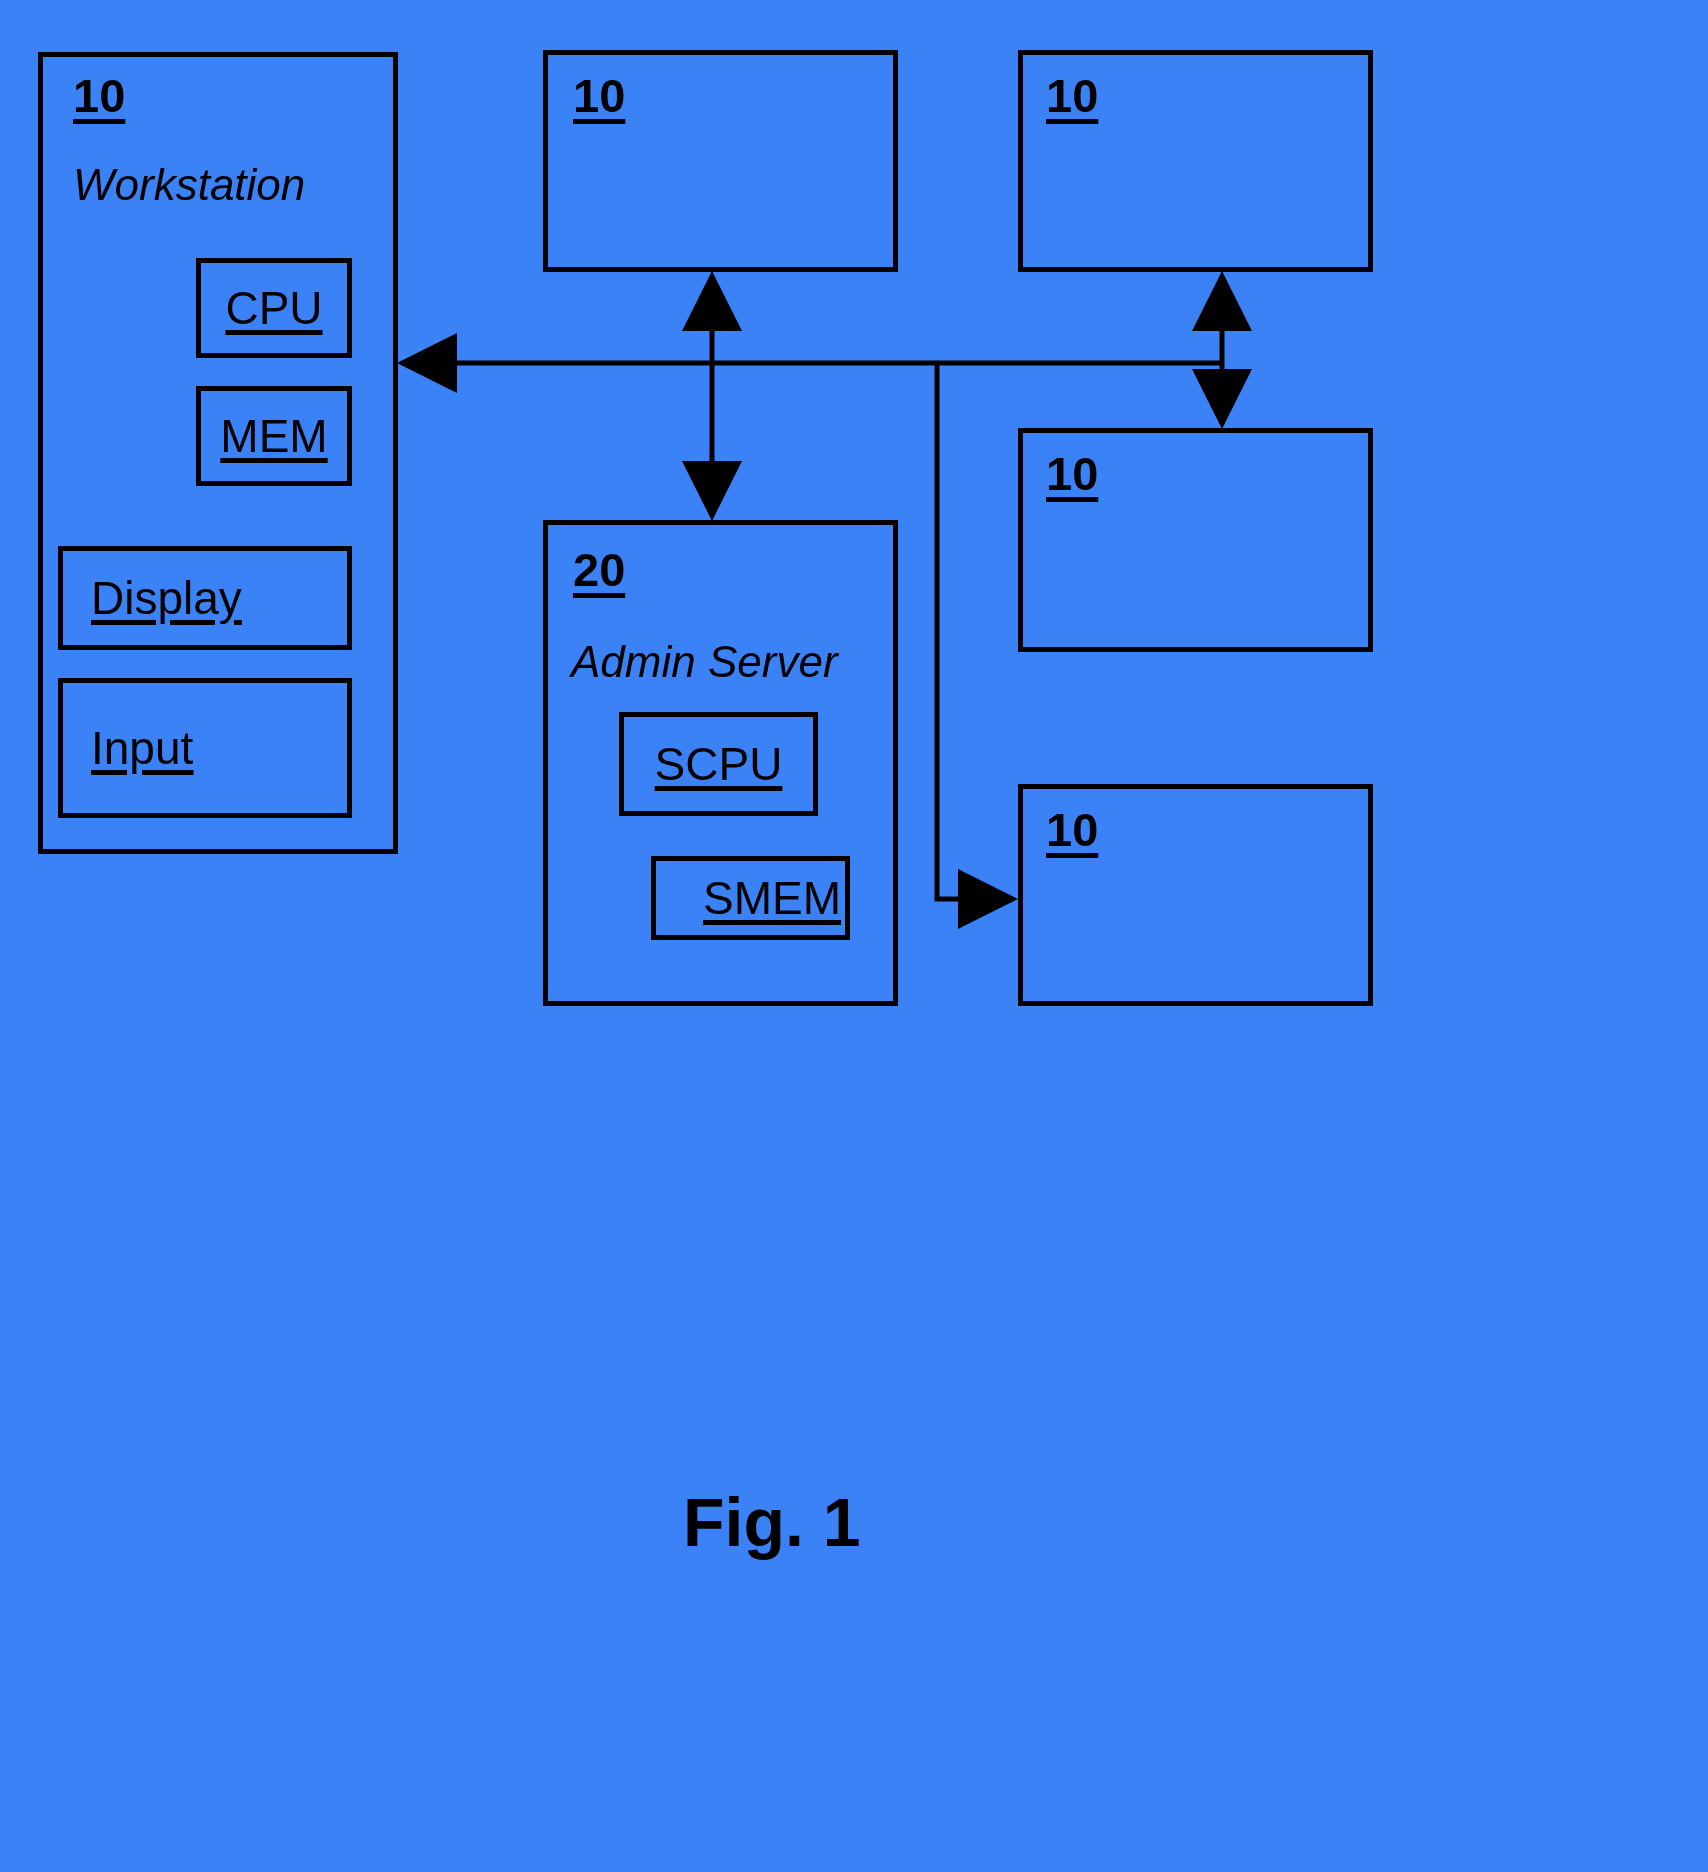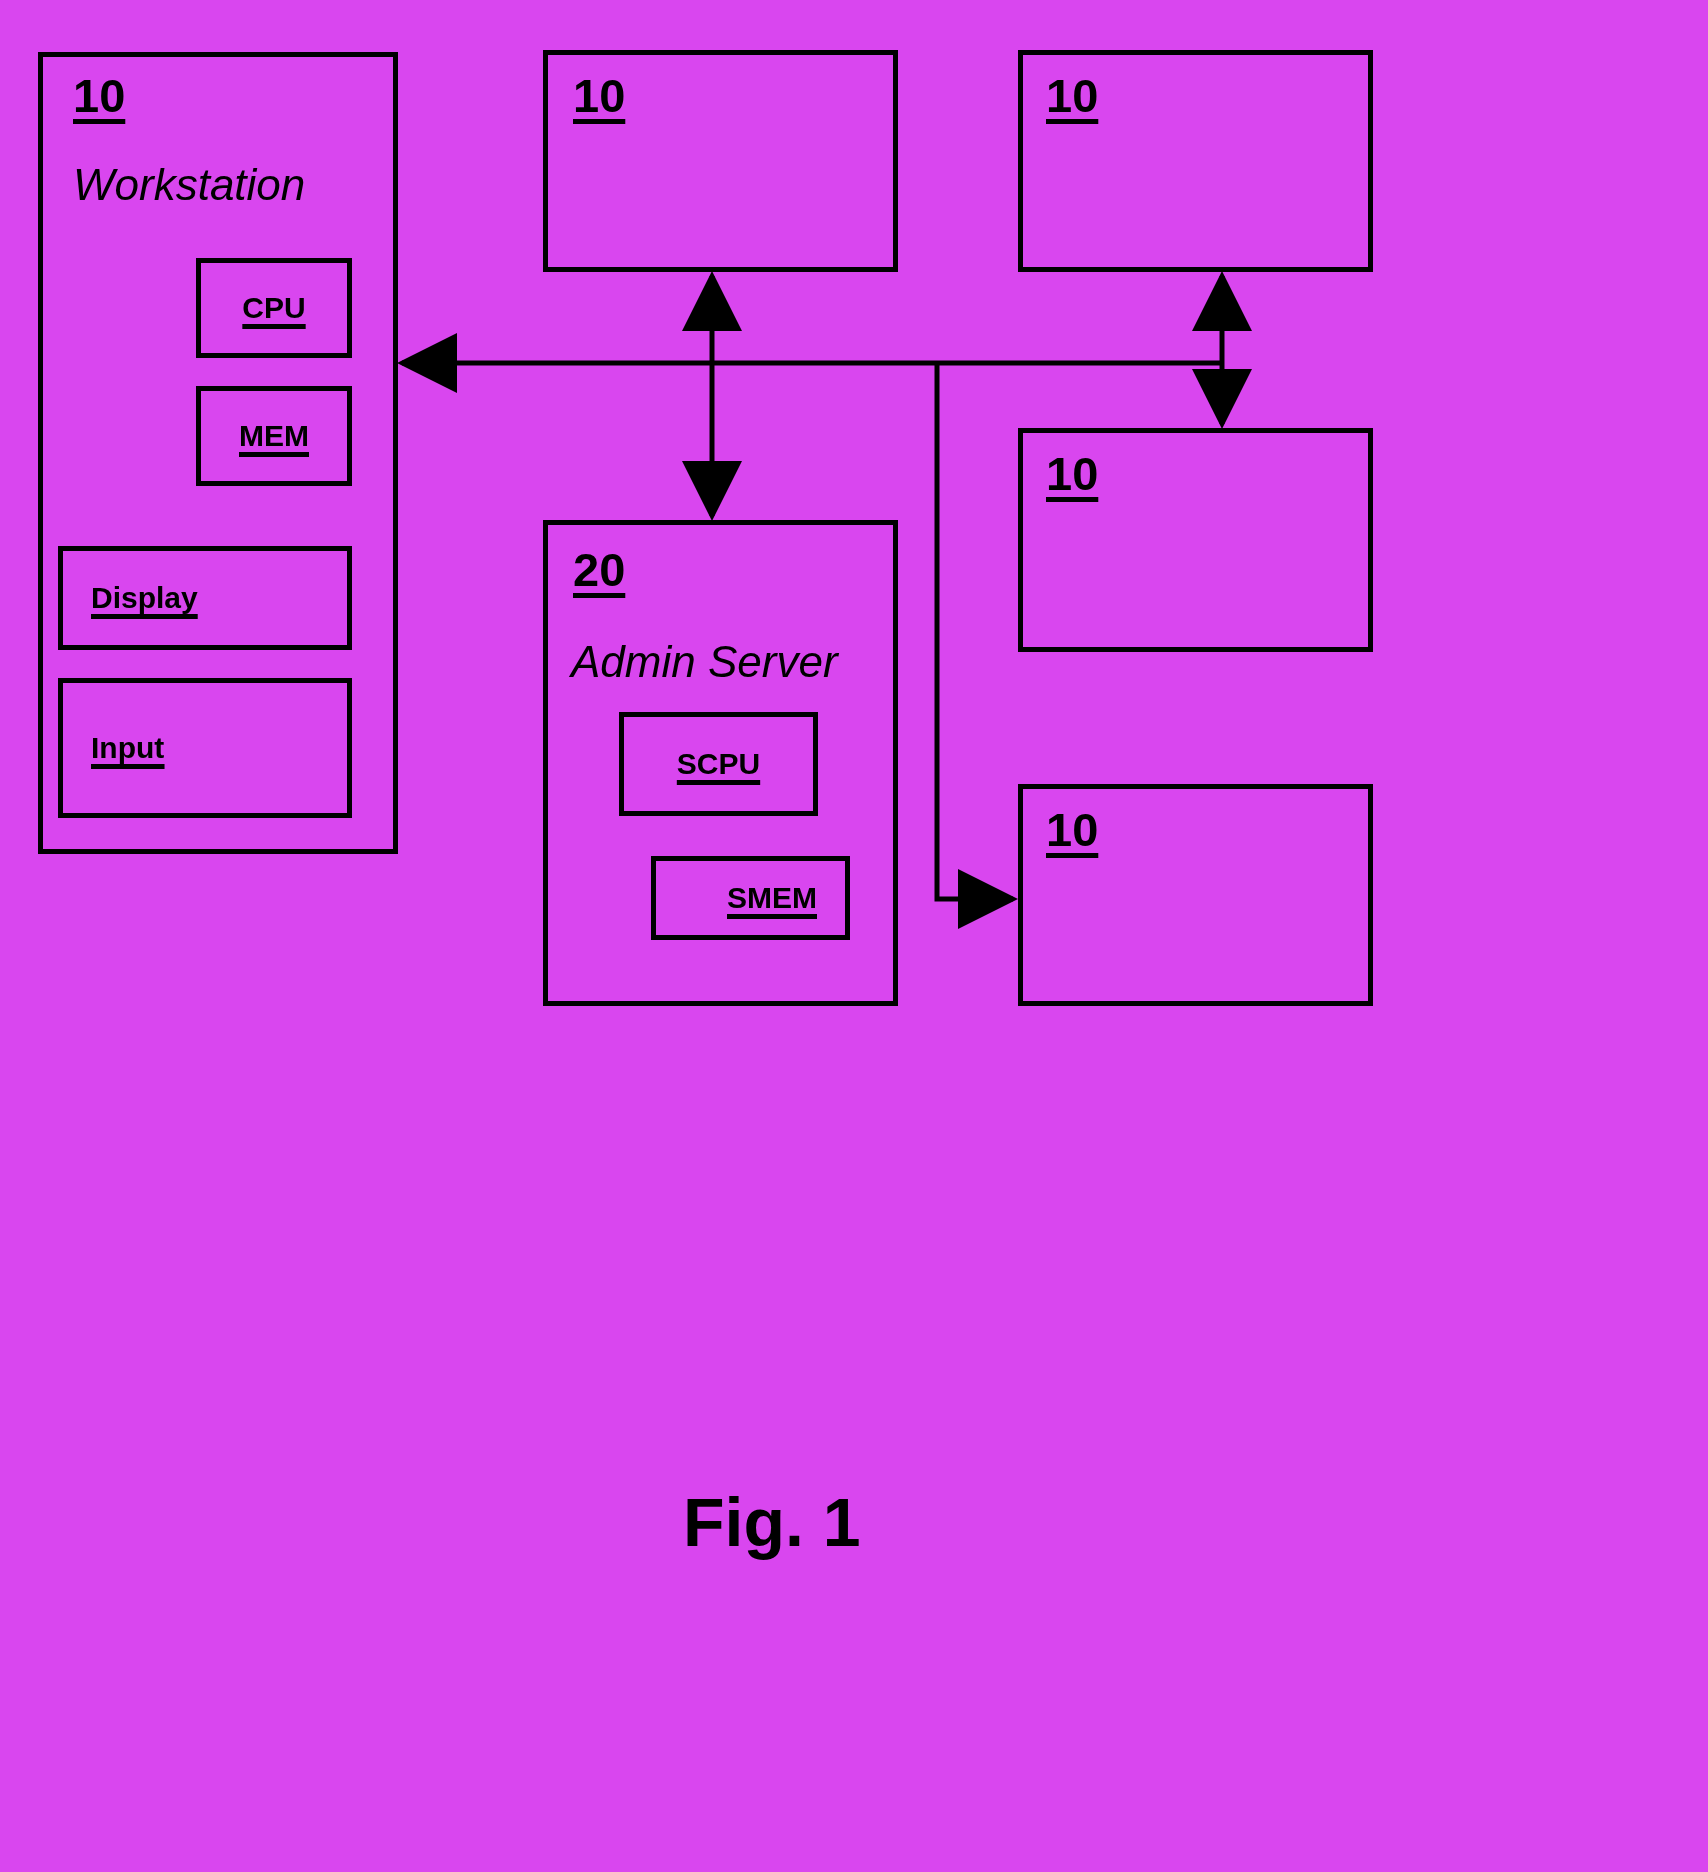--- a/index.html
+++ b/index.html
@@ -4,21 +4,21 @@
 <style>
   html, body {
     margin: 0;
     padding: 0;
     background: #ffffff;
   }
   #page {
     position: relative;
     width: 1708px;
     height: 1872px;
-    background: #d946ef;
+    background: #3b82f6;
     font-family: "Liberation Sans", sans-serif;
     color: #000000;
     overflow: hidden;
   }
   .box {
     position: absolute;
     border: 5px solid #000000;
     box-sizing: border-box;
     background: transparent;
   }
@@ -42,22 +42,22 @@
   }
   .title {
     position: absolute;
     font-weight: normal;
     font-size: 44px;
     line-height: 1;
     white-space: nowrap;
     font-style: italic;
   }
   .inner-label {
-    font-weight: bold;
-    font-size: 30px;
+    font-weight: normal;
+    font-size: 46px;
     line-height: 1.18;
     text-decoration: underline;
     text-underline-offset: 6px;
     text-decoration-thickness: 5px;
     width: 100%;
   }
   .inner-label.center {
     text-align: center;
   }
   .inner-label.left {

